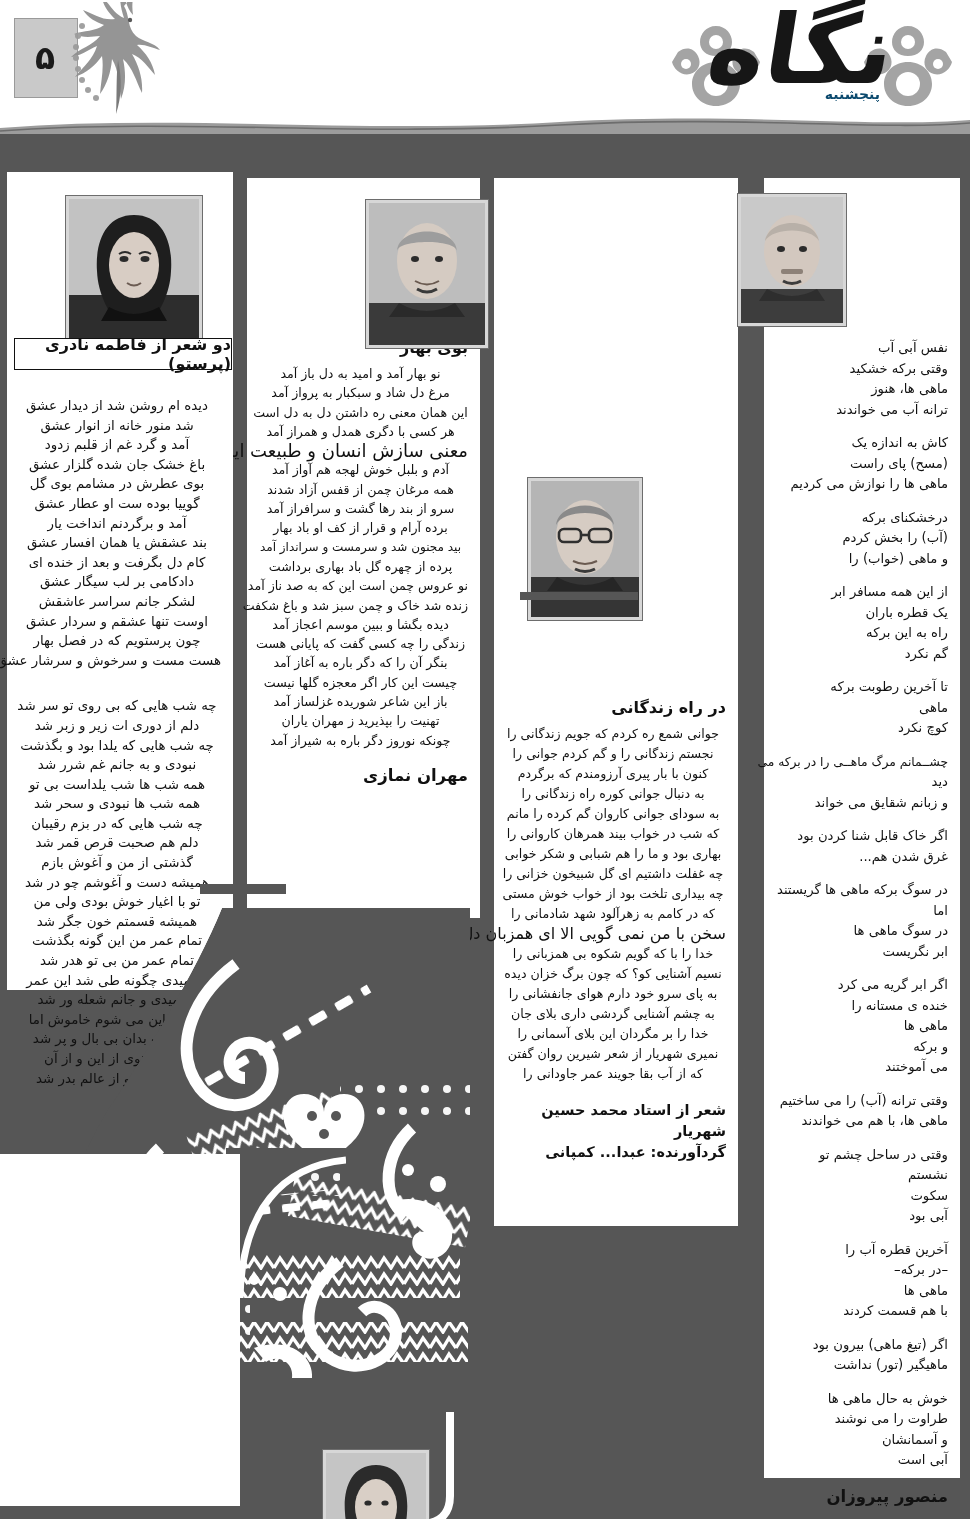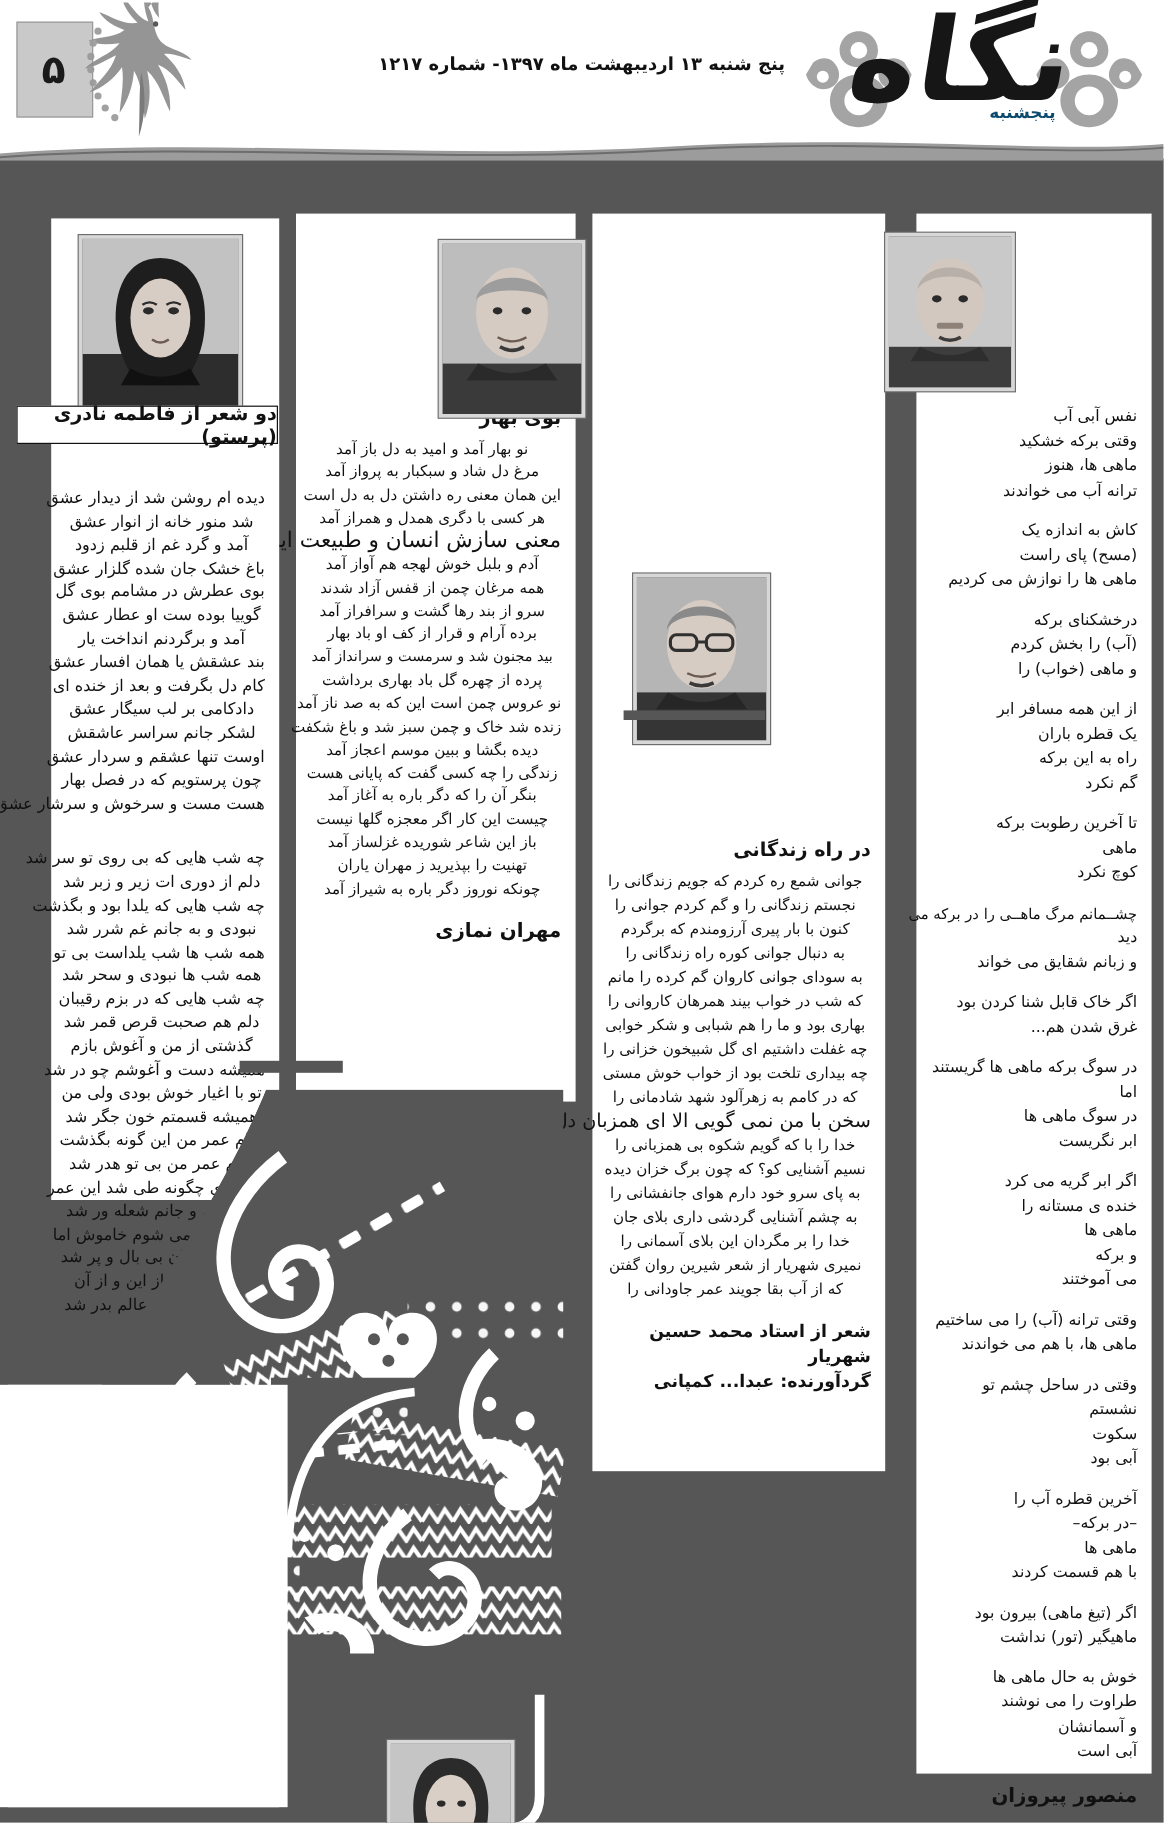--- a/index.html
+++ b/index.html
@@ -38,21 +38,21 @@
   .col{position:absolute;background:#fff;}
   .col-inner{padding:10px 12px 12px 6px;}
 
   
   #col-right{right:10px;top:46px;width:196px;height:1300px;}
   
   #col-mid{right:232px;top:46px;width:244px;height:1048px;}
   
   #col-lmid{right:490px;top:46px;width:233px;height:740px;margin-left:20px;}
   
-  #col-left{right:737px;top:50px;width:190px;height:818px;}
+  #col-left{right:737px;top:40px;width:226px;height:818px;}
   
   #col-bl{right:737px;top:1022px;width:226px;height:352px;}
 
   .poem{direction:rtl;text-align:center;}
   .poem .ln{font-size:13.4px;line-height:19.6px;white-space:nowrap;}
   .poem .sp{height:12px;}
   .ptitle{font-size:16px;font-weight:bold;text-align:center;margin:2px 0 7px 0;}
   .ptitle.right{text-align:right;}
   .byline{font-size:16.5px;font-weight:bold;text-align:right;margin-top:16px;}
   .attrib{font-size:14.5px;font-weight:bold;text-align:right;line-height:21px;margin-top:16px;}
@@ -95,21 +95,20 @@
         <circle cx="20" cy="34" r="3"></circle>
         <circle cx="18" cy="45" r="3"></circle>
       <circle cx="18" cy="56" r="3"></circle>
         <circle cx="20" cy="67" r="3"></circle>
         <circle cx="24" cy="78" r="3"></circle>
       <circle cx="30" cy="88" r="3"></circle>
         <circle cx="38" cy="96" r="3"></circle>
     </g>
   </svg>
 
-  <div class="issue-line">پنج شنبه ۱۳ اردیبهشت  ماه ۱۳۹۷- شماره ۱۲۱۷</div>
 
   <div class="logo-wrap">
     <svg class="logo-orn a" viewBox="0 0 96 92">
       <g fill="#8b8b8b">
         <path d="M48 4c10 0 16 8 16 16s-6 14-16 14-16-6-16-14S38 4 48 4zm0 36c14 0 24 10 24 22S62 84 48 84 24 74 24 62s10-22 24-22z"></path>
         <path d="M10 30c8-6 16-4 20 4s0 16-8 18-16-4-18-12zM86 30c-8-6-16-4-20 4s0 16 8 18 16-4 18-12z"></path>
       </g>
       <g fill="#fff">
         <circle cx="48" cy="20" r="7"></circle>
           <circle cx="48" cy="62" r="12"></circle>

